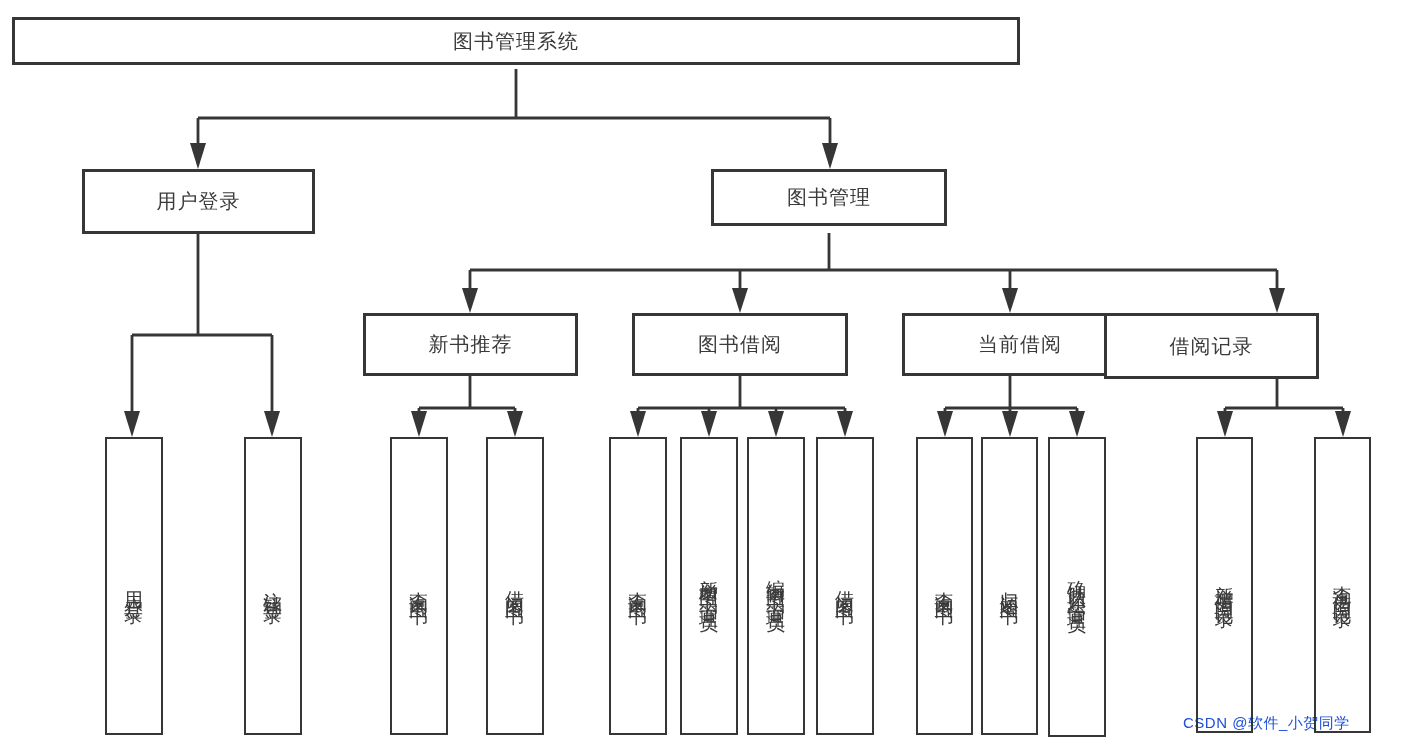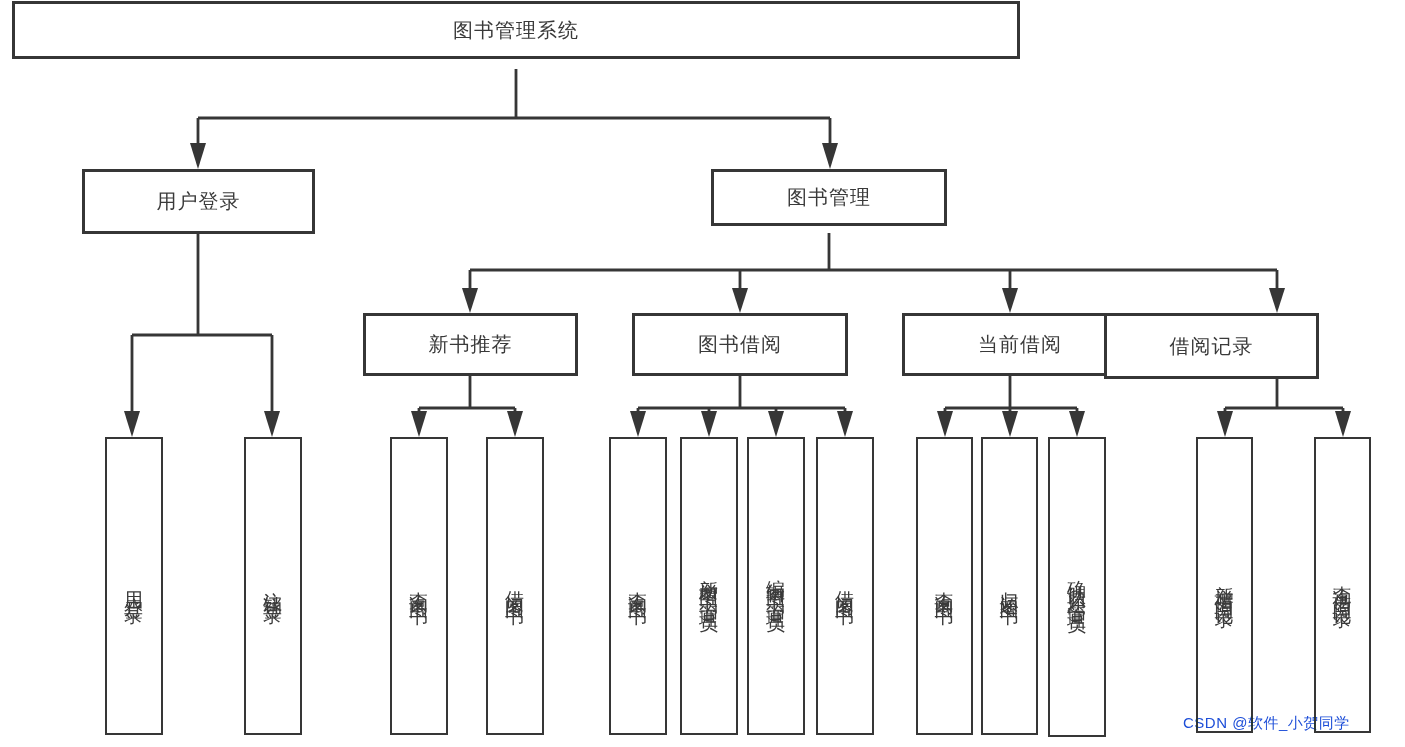--- a/index.html
+++ b/index.html
@@ -70,21 +70,21 @@
     <path d="M1010 376 V408 M945 408 H1077 M945 408 V414 M1010 408 V414 M1077 408 V414"></path>
     <polygon points="937,411 953,411 945,437" fill="#363636" stroke="none"></polygon>
     <polygon points="1002,411 1018,411 1010,437" fill="#363636" stroke="none"></polygon>
     <polygon points="1069,411 1085,411 1077,437" fill="#363636" stroke="none"></polygon>
 
     <path d="M1277 376 V408 M1225 408 H1343 M1225 408 V414 M1343 408 V414"></path>
     <polygon points="1217,411 1233,411 1225,437" fill="#363636" stroke="none"></polygon>
     <polygon points="1335,411 1351,411 1343,437" fill="#363636" stroke="none"></polygon>
   </svg>
 
-  <div class="node hbox" style="left:12px;top:1px;width:1008px;height:58px">
+  <div class="node hbox" style="left:12px;top:17px;width:1008px;height:48px">
     <span>图书管理系统</span>
   </div>
 
   <div class="node hbox" style="left:82px;top:169px;width:233px;height:65px">
     <span>用户登录</span>
   </div>
   <div class="node hbox" style="left:711px;top:169px;width:236px;height:57px">
     <span>图书管理</span>
   </div>
 

